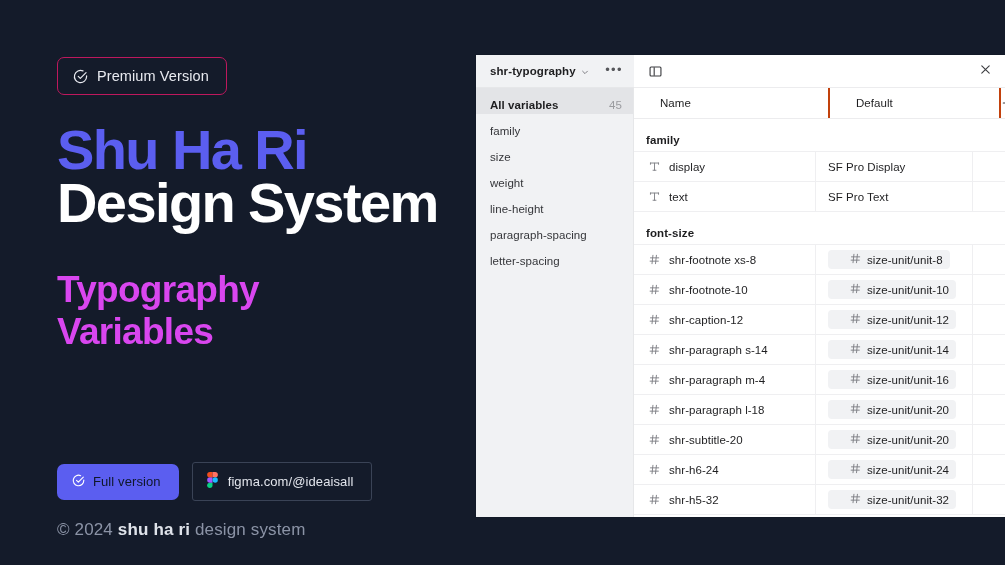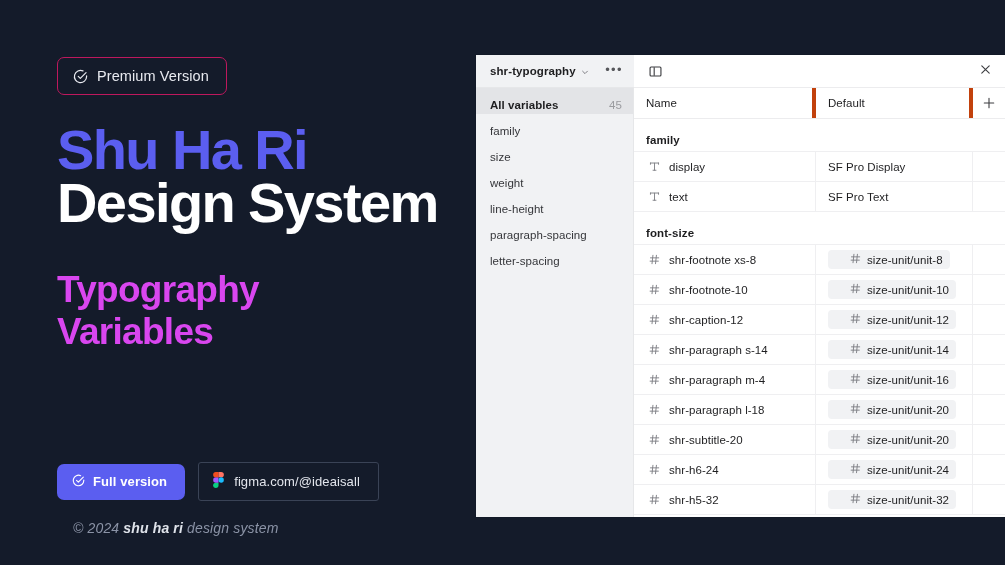--- a/index.html
+++ b/index.html
@@ -38,37 +38,37 @@
     color:#d946ef; font-size:37px; font-weight:600;
     line-height:1.12; letter-spacing:-.7px;
   }
 
   .hero-actions {
     position:absolute; left:57px; top:462px;
     display:flex; align-items:center; gap:13px;
   }
   .btn-full {
     display:inline-flex; align-items:center; gap:8px;
-    background:#5b5ef0; color:#ffffff;
+    background:#5b5ef0; color:#0f172a;
     border:none; border-radius:7px;
     padding:10px 18px 10px 15px;
-    font-size:13px; font-weight:700; font-family:inherit;
+    font-size:13px; font-weight:400; font-family:inherit;
     letter-spacing:.1px; cursor:pointer;
   }
   .btn-figma {
     display:inline-flex; align-items:center; gap:10px;
     background:transparent; color:#e2e5ec;
     border:1px solid #3a4356; border-radius:3px;
     padding:9px 18px 9px 14px;
     font-size:13px; font-weight:500; font-family:inherit;
     letter-spacing:.1px; cursor:pointer;
   }
   .hero-copy {
-    position:absolute; left:73px; top:520px;
-    color:#8b93a6; font-size:14px; letter-spacing:.15px;font-style:italic;
+    position:absolute; left:57px; top:520px;
+    color:#8b93a6; font-size:17px; letter-spacing:.15px;
   }
   .hero-copy b { color:#dfe3ea; font-weight:700; }
 
   
   #panel {
     position:absolute; left:476px; top:55px;
     width:529px; height:462px;
     background:#ffffff;
     box-shadow:0 0 0 1px rgba(0,0,0,.06);
     display:flex; flex-direction:column;
@@ -115,21 +115,21 @@
 
   
   .panel-main { flex:1; min-width:0; background:#fff; position:relative; }
   .trow { display:flex; height:31px; align-items:stretch; }
   .thead { border-bottom:1px solid #ececee; }
   .cell-name { width:182px; flex:0 0 182px; display:flex; align-items:center;
                padding:0 12px; border-right:1px solid #efeff1; }
   .cell-val  { width:157px; flex:0 0 157px; display:flex; align-items:center;
                padding:0 12px; border-right:1px solid #efeff1; }
   .cell-add  { flex:1; display:flex; align-items:center; justify-content:center; }
-  .thead .cell-name, .thead .cell-val { border-right:4px solid #c2410c; }
+  .thead .cell-name, .thead .cell-val { border-right:2px solid #c2410c;margin-left:14px; }
   .th { font-size:11.5px; color:#1e1e20; letter-spacing:.05px; }
 
   .group-row { height:33px; display:flex; align-items:flex-end; }
   .group-label {
     padding:0 12px 6px; font-size:11.5px; font-weight:700;
     color:#1e1e20; letter-spacing:.1px;
   }
   .data-row { border-bottom:1px solid #efeff1; border-top:1px solid #efeff1;
               margin-top:-1px; }
   .var-ico { width:16px; flex:0 0 16px; display:flex; align-items:center;

